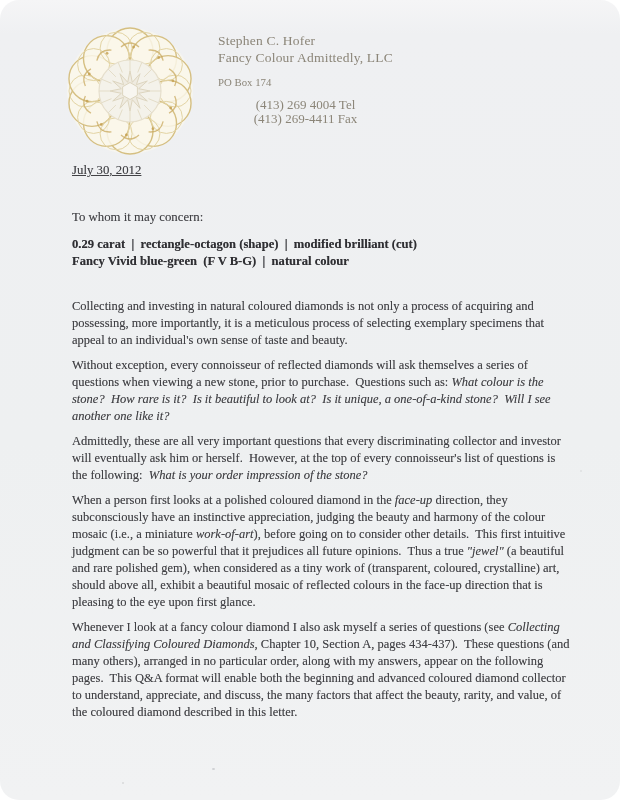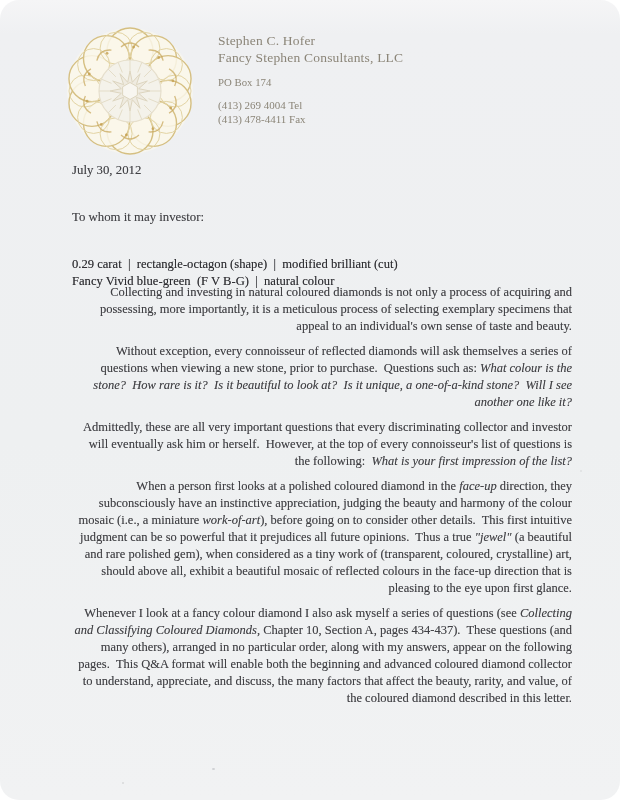--- a/index.html
+++ b/index.html
@@ -11,31 +11,31 @@
     position:relative;width:620px;height:800px;
     background:linear-gradient(180deg,#f5f5f6 0px,#eff0f2 34px,#eef0f1 55%,#f1f2f3 100%);
     color:#424246;
     border-radius:19px;
   }
   
   .logo-wrap{position:absolute;top:25px;left:64px;width:132px;height:132px;}
   .lh-text{position:absolute;top:33px;left:218px;color:#8b8578;}
   .lh-name{font-size:13.5px;line-height:16.5px;letter-spacing:.2px;}
   .lh-address{margin-top:9px;font-size:10.8px;line-height:14px;}
-  .lh-phones{margin-top:9px;font-size:11px;line-height:14px;}
+  .lh-phones{margin-top:9px;font-size:13px;line-height:14px;text-align:center;}
   .lh-line{white-space:pre;}
   
-  .dateline{position:absolute;top:163px;left:72px;font-size:12.8px;}
+  .dateline{position:absolute;top:163px;left:72px;font-size:12.8px;text-decoration:underline;}
   .salutation{position:absolute;top:210px;left:72px;font-size:12.8px;}
   .specs{
-    position:absolute;top:256px;left:72px;width:510px;
-    font-weight:normal;color:#2f2f33;font-size:12.6px;line-height:17.2px;
+    position:absolute;top:236px;left:72px;width:510px;
+    font-weight:bold;color:#2f2f33;font-size:12.6px;line-height:17.2px;
   }
   .spec-line{white-space:pre-wrap;}
-  .letter-paragraphs{position:absolute;top:284px;left:72px;width:500px;text-align:right;}
+  .letter-paragraphs{position:absolute;top:298px;left:72px;width:500px;}
   .para{
     margin:0 0 8px 0;font-size:12.5px;line-height:17px;
     white-space:pre-wrap;color:#414145;
     text-shadow:0 0 .4px rgba(70,70,75,.45);
   }
   .it{font-style:italic;}
   .dateline,.salutation{text-shadow:0 0 .4px rgba(70,70,75,.4);}
   .specs{text-shadow:0 0 .4px rgba(45,45,50,.5);}
   
   .speck{position:absolute;border-radius:50%;background:#c6c7ca;}
@@ -109,43 +109,43 @@
         <line x1="87.92031021678297" y1="44.07968978321702" x2="80.14213562373095" y2="51.85786437626905" stroke="#e4ddc8" stroke-width="1"></line>
         <line x1="94.64026550784989" y1="54.136813596682224" x2="84.47759065022574" y2="58.34633135269821" stroke="#e4ddc8" stroke-width="1"></line>
         <polygon points="66.0,46.0 68.3,57.3 76.0,48.7 72.4,59.6 83.3,56.0 74.7,63.7 86.0,66.0 74.7,68.3 83.3,76.0 72.4,72.4 76.0,83.3 68.3,74.7 66.0,86.0 63.7,74.7 56.0,83.3 59.6,72.4 48.7,76.0 57.3,68.3 46.0,66.0 57.3,63.7 48.7,56.0 59.6,59.6 56.0,48.7 63.7,57.3" fill="#efebe0" stroke="#ddd5bf" stroke-width="1"></polygon>
         <polygon points="66.0,57.5 73.4,61.8 73.4,70.3 66.0,74.5 58.6,70.3 58.6,61.8" fill="#f8f6f0" stroke="#ddd5bf" stroke-width="1"></polygon>
       </svg>
   </div>
 
   <div class="lh-text">
     <div class="lh-name">
       <div class="lh-line">Stephen C. Hofer</div>
-      <div class="lh-line">Fancy Stephen Consultants, LLC</div>
+      <div class="lh-line">Fancy Colour Admittedly, LLC</div>
     </div>
     <div class="lh-address">
       <div class="lh-line">PO Box 174</div>
     </div>
     <div class="lh-phones">
       <div class="lh-line">(413) 269 4004 Tel</div>
-      <div class="lh-line">(413) 478-4411 Fax</div>
+      <div class="lh-line">(413) 269-4411 Fax</div>
     </div>
   </div>
 
   <div class="dateline">July 30, 2012</div>
-  <div class="salutation">To whom it may investor:</div>
+  <div class="salutation">To whom it may concern:</div>
 
   <div class="specs">
     <div class="spec-line">0.29 carat  |  rectangle-octagon (shape)  |  modified brilliant (cut)</div>
     <div class="spec-line">Fancy Vivid blue-green  (F V B-G)  |  natural colour</div>
   </div>
 
   <div class="letter-paragraphs">
       <p class="para"><span>Collecting and investing in natural coloured diamonds is not only a process of acquiring and possessing, more importantly, it is a meticulous process of selecting exemplary specimens that appeal to an individual's own sense of taste and beauty.</span></p>
       <p class="para"><span>Without exception, every connoisseur of reflected diamonds will ask themselves a series of questions when viewing a new stone, prior to purchase.  Questions such as: </span><span class="it">What colour is the stone?  How rare is it?  Is it beautiful to look at?  Is it unique, a one-of-a-kind stone?  Will I see another one like it?</span></p>
-      <p class="para"><span>Admittedly, these are all very important questions that every discriminating collector and investor will eventually ask him or herself.  However, at the top of every connoisseur's list of questions is the following:  </span><span class="it">What is your first impression of the list?</span></p>
+      <p class="para"><span>Admittedly, these are all very important questions that every discriminating collector and investor will eventually ask him or herself.  However, at the top of every connoisseur's list of questions is the following:  </span><span class="it">What is your order impression of the stone?</span></p>
       <p class="para"><span>When a person first looks at a polished coloured diamond in the </span><span class="it">face-up</span><span> direction, they subconsciously have an instinctive appreciation, judging the beauty and harmony of the colour mosaic (i.e., a miniature </span><span class="it">work-of-art</span><span>), before going on to consider other details.  This first intuitive judgment can be so powerful that it prejudices all future opinions.  Thus a true </span><span class="it">"jewel"</span><span> (a beautiful and rare polished gem), when considered as a tiny work of (transparent, coloured, crystalline) art, should above all, exhibit a beautiful mosaic of reflected colours in the face-up direction that is pleasing to the eye upon first glance.</span></p>
       <p class="para"><span>Whenever I look at a fancy colour diamond I also ask myself a series of questions (see </span><span class="it">Collecting and Classifying Coloured Diamonds</span><span>, Chapter 10, Section A, pages 434-437).  These questions (and many others), arranged in no particular order, along with my answers, appear on the following pages.  This Q&amp;A format will enable both the beginning and advanced coloured diamond collector to understand, appreciate, and discuss, the many factors that affect the beauty, rarity, and value, of the coloured diamond described in this letter.</span></p>
     </div>
 
   <div class="speck speck1"></div>
   <div class="speck speck2"></div>
   <div class="speck speck3"></div>
 </div>
 
 </body></html>

